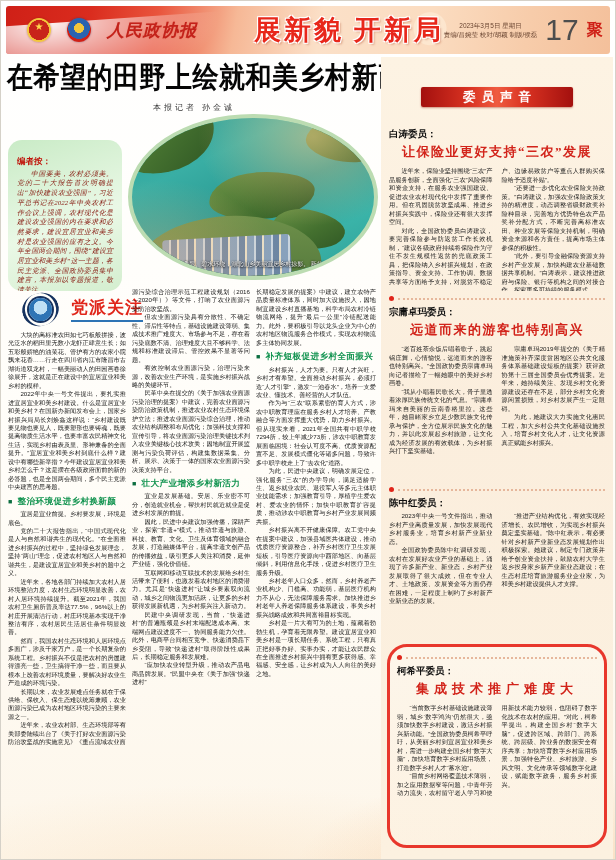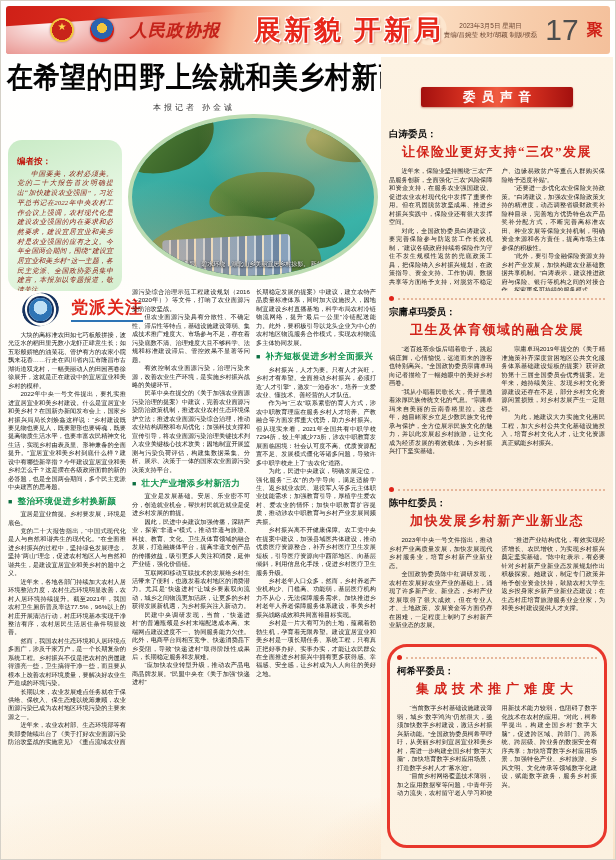--- a/index.html
+++ b/index.html
@@ -14,21 +14,21 @@
 
 .masthead{position:absolute;top:5px;left:5px;right:5px;height:48px;display:flex;align-items:center;
   border-radius:3px;overflow:hidden;
   background:linear-gradient(100deg,#cf2017 0%,#da2c1e 14%,#e9543c 25%,#f6b896 38%,#fbe0c8 52%,#fbdcc0 70%,#f7ccaa 86%,#f4c09b 100%);}
 .masthead::before{content:"";position:absolute;left:-60px;top:14px;width:300px;height:90px;
   background:radial-gradient(ellipse at 35% 0%,rgba(255,255,255,.95),rgba(255,255,255,0) 62%);
   transform:rotate(-4deg);}
 .masthead::after{content:"";position:absolute;right:150px;top:2px;width:60px;height:46px;
   background:radial-gradient(circle at 50% 45%,rgba(255,255,255,.75) 0 2px,transparent 3px),
   radial-gradient(circle at 50% 45%,rgba(255,240,220,.55) 0 16px,transparent 17px);}
-.mast-left{position:relative;z-index:2;display:flex;align-items:center;gap:16px;padding-left:44px;width:248px;flex:0 0 auto}
+.mast-left{position:relative;z-index:2;display:flex;align-items:center;gap:16px;padding-left:21px;width:248px;flex:0 0 auto}
 .emblem{width:24px;height:24px;border-radius:50%;flex:0 0 auto;position:relative}
 .emblem.national{background:radial-gradient(circle,#c8241a 0 58%,#f2c63c 60% 82%,#dd9f28 84% 100%);box-shadow:0 0 2px rgba(120,20,10,.5)}
 .emblem.national::after{content:"★";position:absolute;left:0;right:0;top:3px;text-align:center;font-size:10px;color:#ffd84d}
 .emblem.cppcc{background:radial-gradient(circle at 50% 42%,#f3c63c 0 26%,#2a63b0 28% 58%,#cf2017 60% 100%);box-shadow:0 0 2px rgba(20,40,100,.5)}
 .paper-name{font-family:"Liberation Serif","DejaVu Serif",serif;font-style:italic;font-weight:bold;
   color:#c4221a;font-size:17px;letter-spacing:1px;white-space:nowrap;text-shadow:0 0 1px rgba(196,34,26,.35)}
 .mast-title{position:relative;z-index:2;font-family:"Liberation Serif","DejaVu Serif",serif;
   font-weight:900;font-size:27px;color:#e8271b;letter-spacing:3px;white-space:nowrap;flex:0 0 auto;
   text-shadow:-1px -1px 0 #fff,1px -1px 0 #fff,-1px 1px 0 #fff,1px 1px 0 #fff,2px 2px 2px rgba(170,60,30,.35)}
 .mast-right{position:relative;z-index:2;display:flex;align-items:center;margin-left:auto;gap:8px;padding-right:2px}
@@ -201,35 +201,34 @@
             <p>“还要进一步优化农业保险支持政策。”白涛建议，加强农业保险政策支持的精准度，动态调整省级财政奖补险种目录，完善地方优势特色农产品奖补分配方式，不断完善高标准农田、种业发展等保险支持机制，明确资金来源和各方责任，提高市场主体参保的积极性。</p>
             <p>“此外，要引导金融保险资源支持乡村产业发展，加快构建农业基础数据共享机制。”白涛表示，建议推进政府与保险、银行等机构之间的对接合作，探索更多可持续的服务模式。</p>
           </div>
         </section>
         <section class="sb-sec">
           <div class="divider">
             <span class="dot"></span>
             <span class="dots"></span>
           </div>
           <div class="sb-author">宗庸卓玛委员：</div>
-          <div class="sb-title">卫生及体育领域的融合发展</div>
+          <div class="sb-title">远道而来的游客也特别高兴</div>
           <div class="sb-body">
             <p>“老百姓茶余饭后唱着歌子，跳起锅庄舞，心情愉悦，远道而来的游客也特别高兴。”全国政协委员宗庸卓玛向记者描绘了一幅她眼中的美好乡村画卷。</p>
             <p>“我从小唱着民歌长大，骨子里透着浓厚民族传统文化的气息。”宗庸卓玛来自美丽的云南香格里拉。这些年，她目睹家乡立足少数民族文化传承与保护，全方位展示民族文化的魅力，并以此发展起乡村旅游，让文化成为经济发展的有效载体，为乡村振兴打下坚实基础。</p>
             <p>宗庸卓玛2019年提交的《关于精准施策补齐深度贫困地区公共文化服务体系基础建设短板的提案》获评政协第十三届全国委员会优秀提案。近年来，她持续关注、发现乡村文化资源建设还存在不足，部分乡村文化资源闲置损毁，对乡村发展产生一定阻碍。</p>
             <p>为此，她建议大力实施文化惠民工程，加大乡村公共文化基础设施投入，培育乡村文化人才，让文化资源真正赋能乡村振兴。</p>
           </div>
         </section>
         <section class="sb-sec">
           <div class="divider">
             <span class="dot"></span>
             <span class="dots"></span>
           </div>
           <div class="sb-author">陈中红委员：</div>
-          <div class="sb-title">加快发展乡村新产业新业态</div>
           <div class="sb-body">
             <p>2023年中央一号文件指出，推动乡村产业高质量发展，加快发展现代乡村服务业，培育乡村新产业新业态。</p>
             <p>全国政协委员陈中红调研发现，农村在发展好农业产业的基础上，涌现了许多新产业、新业态，乡村产业发展取得了很大成效，但在专业人才、土地政策、发展资金等方面仍存在困难，一定程度上制约了乡村新产业新业态的发展。</p>
             <p>“推进产业结构优化，有效实现经济增长、农民增收，为实现乡村振兴奠定坚实基础。”陈中红表示，有必要针对乡村新产业新业态发展规划作出积极探索。她建议，制定专门政策并给予创业资金扶持，鼓励农村大学生返乡投身家乡新产业新业态建设；在生态村庄培育旅游服务业企业家，为和美乡村建设提供人才支撑。</p>
           </div>
         </section>
         <section class="sb-sec hl">
           <div class="divider">
             <span class="dot"></span>
             <span class="dots"></span>

